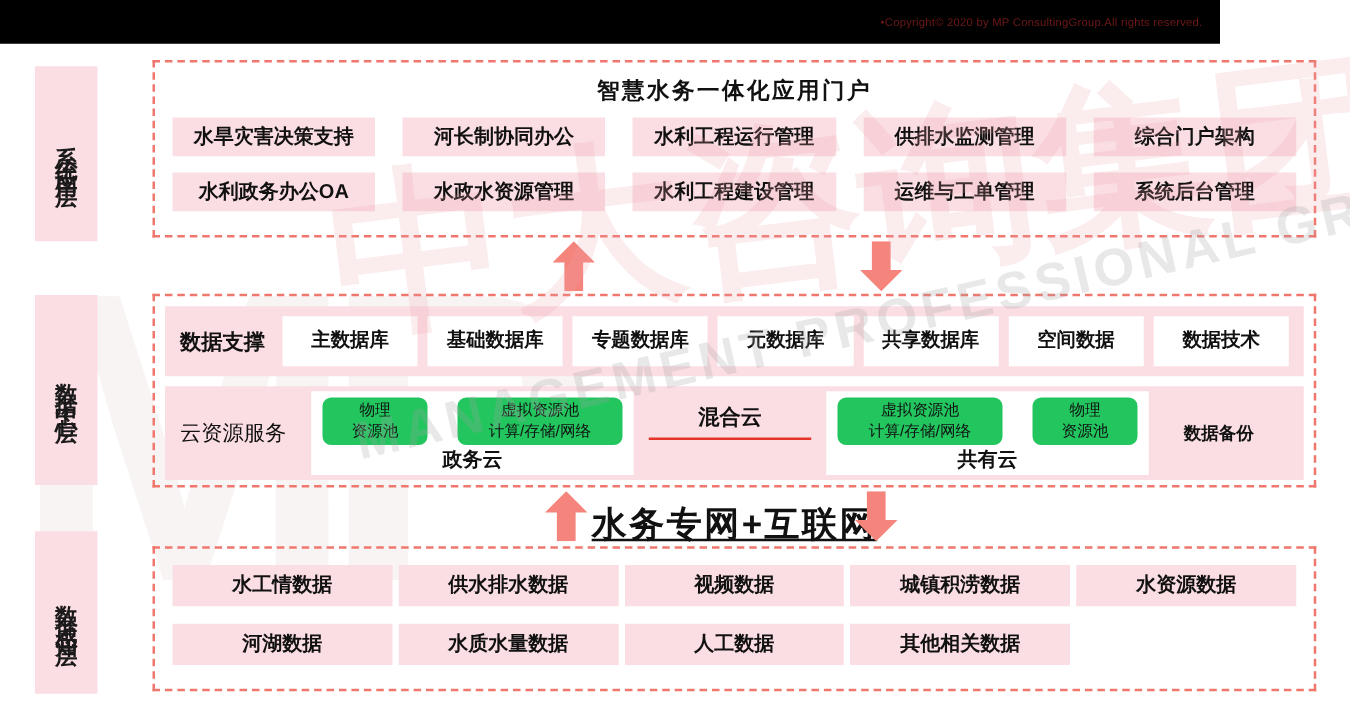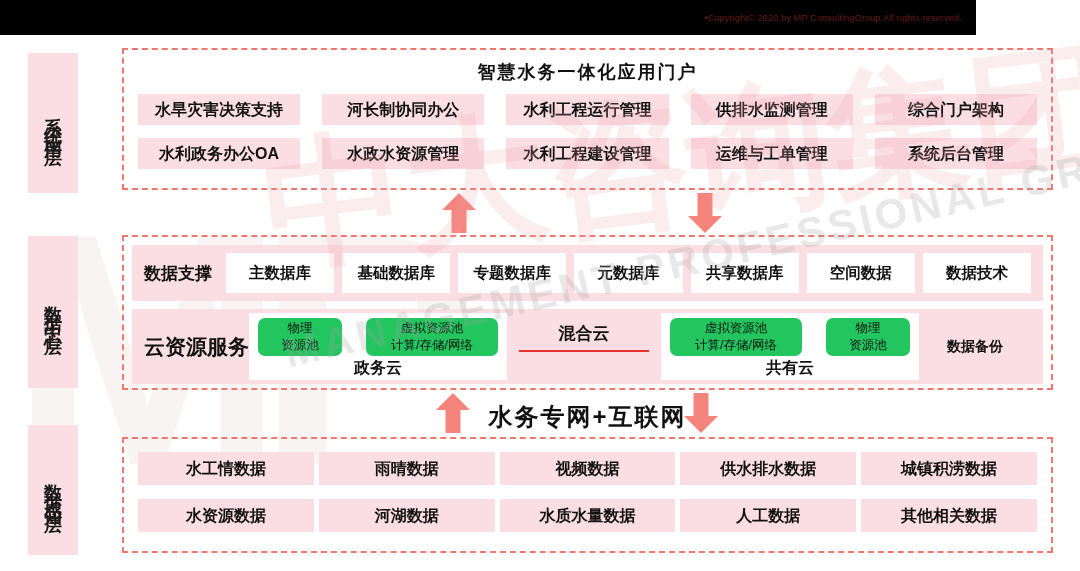--- a/index.html
+++ b/index.html
@@ -44,43 +44,43 @@
   #sense-section .btn-grid{padding-top:13px;gap:14px 5px;}
   #sense-section .pill{height:33px;line-height:33px;}
 
   
   .dc-inner{padding:8px;}
   .dc-row1{background:#fbdee3;height:56px;display:flex;align-items:center;padding:0 12px;gap:8px;justify-content:center;}
   .dc-label{font-size:17px;font-weight:600;white-space:nowrap;margin-right:6px;}
   .db-box{flex:1;background:#fff;height:40px;line-height:40px;text-align:center;font-size:15.5px;
           font-weight:600;white-space:nowrap;}
   .dc-row2{background:#fbdee3;height:75px;margin-top:8px;display:flex;align-items:center;padding:0 12px;}
-  .cloud-label{width:105px;font-size:21px;font-weight:700;}
+  .cloud-label{width:105px;font-size:17px;font-weight:400;}
   .cloud-panel{background:#fff;width:258px;height:67px;display:flex;flex-direction:column;
                align-items:center;padding-top:5px;box-sizing:border-box;}
   .gray-row{display:flex;gap:24px;align-items:stretch;}
   .gray-box{background:#22c55e;border-radius:7px;font-size:12.5px;font-weight:400;text-align:center;
             white-space:pre-line;line-height:1.35;display:flex;align-items:center;justify-content:center;
             padding:2px 6px;box-sizing:border-box;min-height:38px;}
   .gray-sm{width:84px;}
   .gray-lg{width:132px;}
   .zone-label{font-size:16px;font-weight:600;margin-top:2px;}
   .hybrid{flex:1;display:flex;flex-direction:column;align-items:center;transform:translateY(-10px);
           margin:0 6px;}
   .hybrid-text{font-size:17px;font-weight:700;border-bottom:2px solid #e5342a;width:130px;
                text-align:center;padding-bottom:5px;}
   .backup-label{width:112px;text-align:center;font-size:14px;font-weight:600;}
 
   
   .arrow-zone{position:absolute;left:122px;width:931px;z-index:2;}
   #zone-upper{top:192px;height:42px;}
   #zone-lower{top:392px;height:44px;}
   .arrow{position:absolute;width:34px;height:40px;top:1px;}
-  .net-label{position:absolute;left:50%;transform:translateX(-50%);top:9px;font-size:24px;
-             font-weight:700;letter-spacing:2px;white-space:nowrap;}
+  .net-label{position:absolute;left:50%;transform:translateX(-50%);top:9px;font-size:28px;
+             font-weight:700;letter-spacing:2px;white-space:nowrap;text-decoration:underline;}
 </style>
 </head>
 <body>
 
 <div class="stage">
 
   <div class="topbar">
     <span class="copyright">•Copyright© 2020 by MP ConsultingGroup.All rights reserved.</span>
   </div>
 
@@ -169,23 +169,22 @@
     </svg>
     <span class="net-label">水务专网+互联网</span>
     <svg class="arrow" style="left:562px;" viewBox="0 0 34 40">
       <polygon points="17,40 0,23 9.5,23 9.5,0 24.5,0 24.5,23 34,23" fill="#f5857c"></polygon>
     </svg>
   </div>
 
   <div class="section" id="sense-section">
     <div class="btn-grid">
       <div class="pill">水工情数据</div>
-      <div class="pill">雨晴数据</div>
+      <div class="pill">供水排水数据</div>
       <div class="pill">视频数据</div>
-      <div class="pill">供水排水数据</div>
       <div class="pill">城镇积涝数据</div>
       <div class="pill">水资源数据</div>
       <div class="pill">河湖数据</div>
       <div class="pill">水质水量数据</div>
       <div class="pill">人工数据</div>
       <div class="pill">其他相关数据</div>
     </div>
   </div>
 
 </div>

